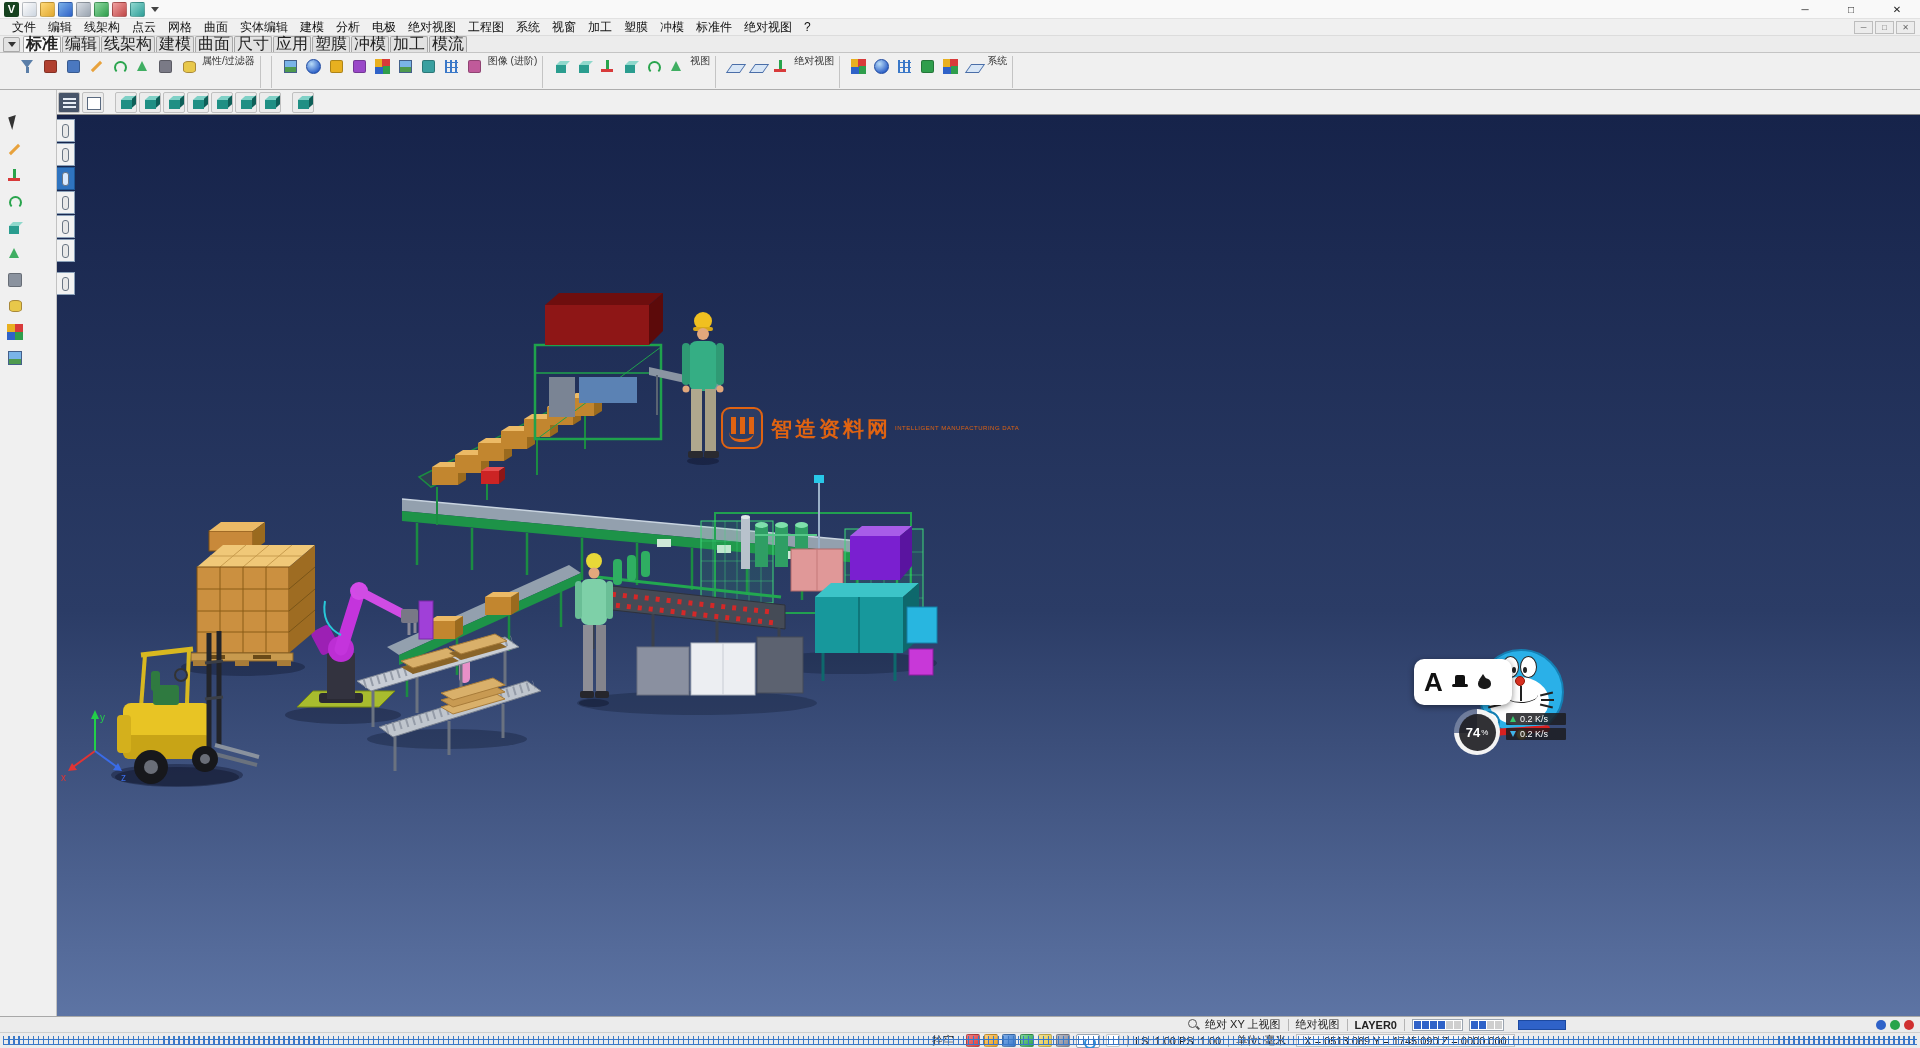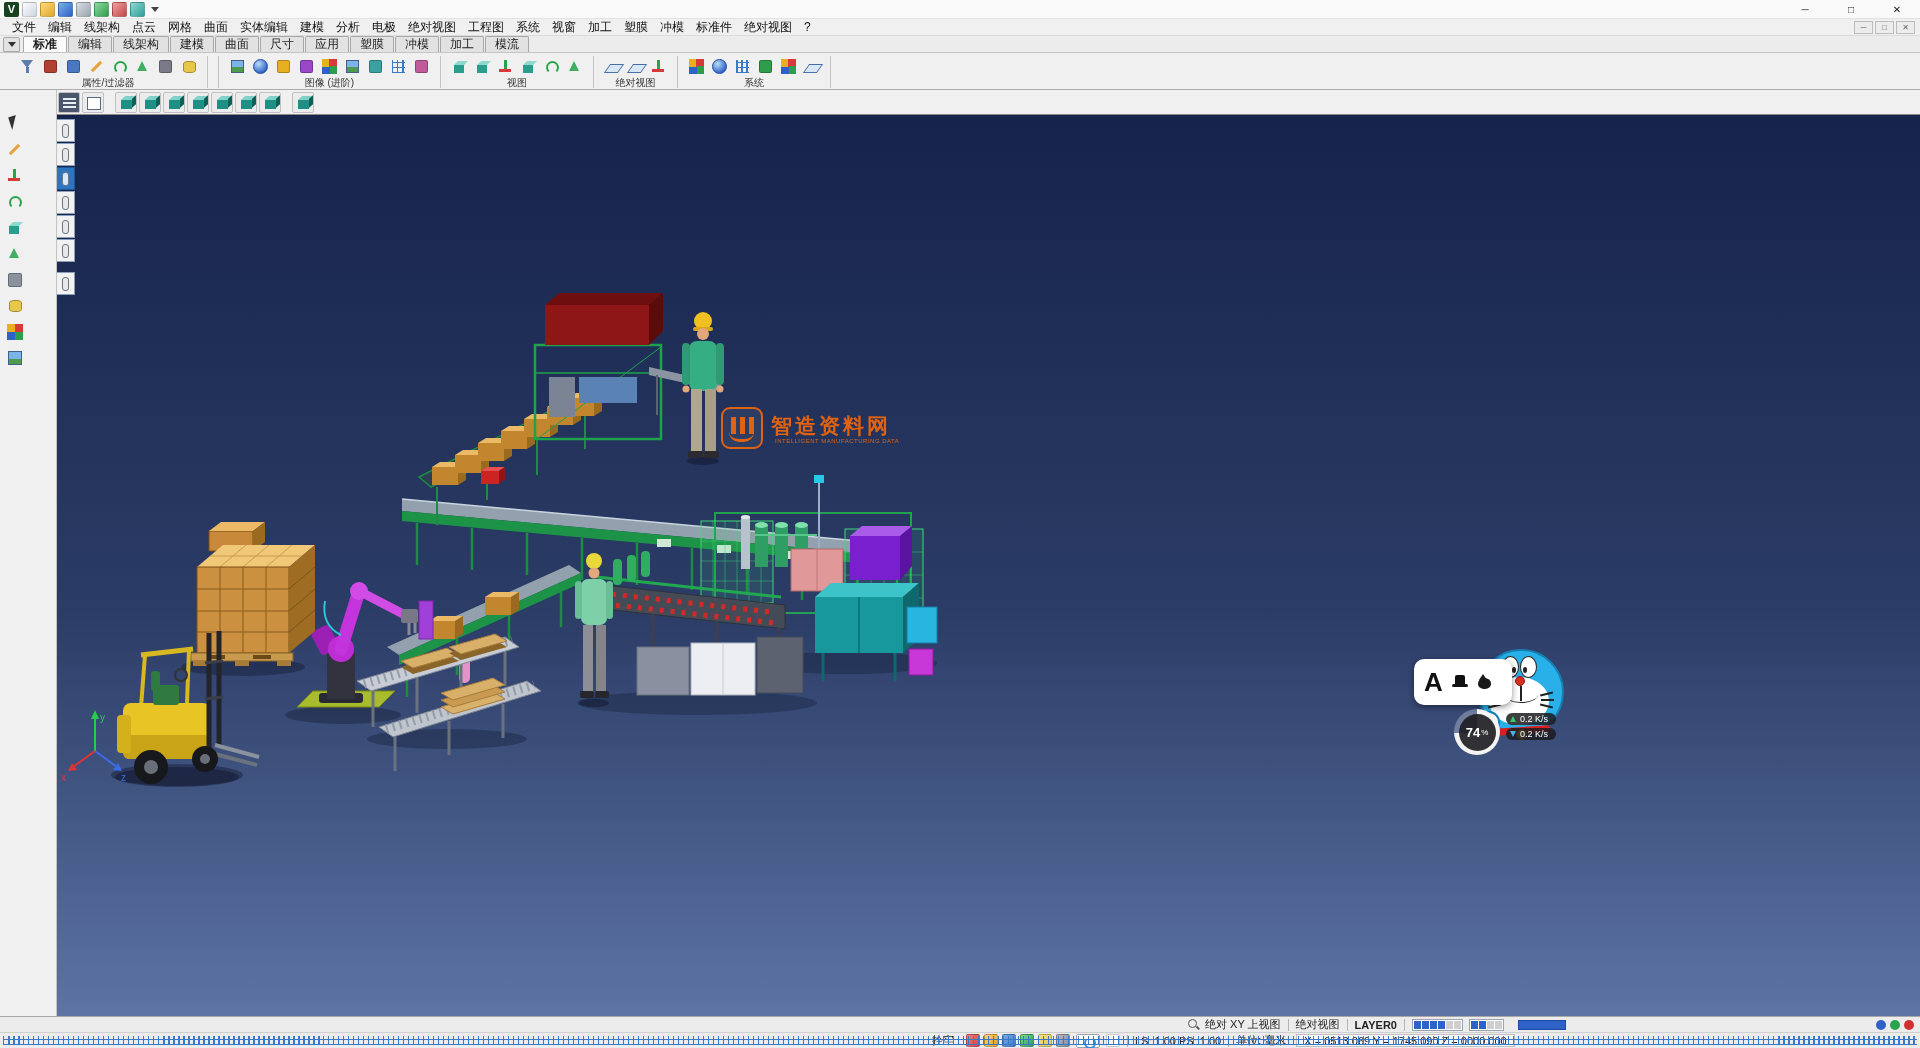--- a/index.html
+++ b/index.html
@@ -20,26 +20,26 @@
 
 .menubar{height:17px;background:#f0f0f0;border-bottom:1px solid #dcdcdc;display:flex;align-items:center;font-size:12px;padding-left:6px}
 .menu-item{padding:0 6px;color:#111;white-space:nowrap}
 .mdi-controls{margin-left:auto;display:flex;gap:2px;padding-right:5px}
 .mdi-btn{width:19px;height:13px;border:1px solid #bdbdbd;background:#ececec;font-size:8px;line-height:11px;text-align:center;color:#666}
 
 
 .tabbar{height:17px;background:#ececec;border-bottom:1px solid #c4c4c4;display:flex;align-items:flex-end;padding-left:3px}
 .tab-drop{width:17px;height:15px;border:1px solid #a8a8a8;background:#e2e2e2;display:flex;align-items:center;justify-content:center;margin-right:3px;border-radius:2px 2px 0 0}
 .tab-drop-caret{width:0;height:0;border-left:4px solid transparent;border-right:4px solid transparent;border-top:5px solid #333}
-.tab{height:16px;padding:0 9px;font-size:12px;line-height:14px;background:#e2e2e2;border:1px solid #a8a8a8;border-bottom:none;margin-right:1px;border-radius:2px 2px 0 0;color:#222;white-space:nowrap}
+.tab{height:16px;padding:0 2px;font-size:16px;line-height:14px;background:#e2e2e2;border:1px solid #a8a8a8;border-bottom:none;margin-right:1px;border-radius:2px 2px 0 0;color:#222;white-space:nowrap}
 .tab.active{background:#fbfbfb;font-weight:bold}
 
 
 .toolbar{height:37px;background:#f0f0f0;border-bottom:1px solid #adadad;display:flex;align-items:stretch;padding:2px 2px 0 14px}
-.tb-group{display:flex;flex-direction:column}
+.tb-group{display:flex;flex-direction:row}
 .tb-icons{display:flex;align-items:center;gap:4px;height:22px;padding:0 4px}
 .tb-label{font-size:10px;color:#333;text-align:center;line-height:12px;white-space:nowrap}
 .tb-sep{width:1px;background:#c4c4c4;margin:1px 5px}
 .tbicon{width:19px;height:19px;position:relative;border-radius:2px;flex:0 0 auto}
 .tbicon.sel{background:#fcd9a2;outline:1px solid #e8a23c}
 .g-cap::before{content:"";position:absolute;left:6px;top:2px;width:6px;height:14px;background:#fdfdfd;border:1px solid #6a7684;border-radius:3px}
 .g-cap.blue::before{background:#cfe4fa}
 .g-ring::before{content:"";position:absolute;left:4px;top:4px;width:9px;height:9px;border:2.5px solid #2f6ec8;border-bottom-color:transparent;border-radius:50%}
 .g-ring.green::before{border-color:#28a44c;border-bottom-color:transparent}
 .g-sq::before{content:"";position:absolute;inset:3px;background:var(--c,#7a93b8);border-radius:2px;border:1px solid rgba(0,0,0,.25)}
@@ -84,21 +84,21 @@
 .fc-btn.active{background:#2f74c0;border-color:#1d5694}
 .fc-glyph{width:7px;height:14px;background:#e8e8e8;border:1px solid #6a7684;border-radius:3px}
 .fc-btn.active .fc-glyph{background:#d8eaff}
 .fc-gap{height:8px}
 
 
 .watermark{position:absolute;left:664px;top:292px;display:flex;align-items:center;gap:8px;z-index:8;opacity:.96}
 .wm-logo{width:42px;height:42px;border:2.5px solid #e8650e;border-radius:9px;position:relative;background:rgba(255,255,255,.05)}
 .wm-logo::before{content:"";position:absolute;left:8px;top:8px;width:23px;height:17px;background:repeating-linear-gradient(90deg,#e8650e 0 5px,transparent 5px 9px)}
 .wm-logo::after{content:"";position:absolute;left:6px;bottom:5px;width:25px;height:7px;border-bottom:3px solid #e8650e;border-radius:0 0 12px 12px}
-.wm-text{display:flex;flex-direction:column}
+.wm-text{display:flex;flex-direction:row}
 .wm-title{font-size:21px;font-weight:bold;color:#e8650e;letter-spacing:3px;line-height:25px;white-space:nowrap}
 .wm-sub{display:flex;align-items:center;gap:4px;color:#e8650e;font-size:6px;letter-spacing:.5px;white-space:nowrap}
 .wm-sub::before,.wm-sub::after{content:"";height:1px;background:#e8650e;flex:1}
 
 
 .capture{position:absolute;left:1357px;top:534px;width:175px;height:115px;z-index:9}
 .dora{position:absolute;left:64px;top:0;width:86px;height:86px;z-index:1}
 .dora-outer{position:absolute;inset:0;background:#2ab0e8;border-radius:50%;border:2px solid #1580b4}
 .dora-face{position:absolute;left:11px;top:28px;width:60px;height:48px;background:#fff;border-radius:50%}
 .dora-eye{position:absolute;top:7px;width:17px;height:22px;background:#fff;border:1.5px solid #222;border-radius:50%}
@@ -117,21 +117,21 @@
 .cap-hat{width:16px;height:14px;position:relative}
 .cap-hat::before{content:"";position:absolute;left:3px;top:0;width:10px;height:9px;background:#111;border-radius:2px 2px 0 0}
 .cap-hat::after{content:"";position:absolute;left:0;top:9px;width:16px;height:3px;background:#111;border-radius:2px}
 .cap-cat{width:15px;height:14px;position:relative}
 .cap-cat::before{content:"";position:absolute;left:1px;top:3px;width:13px;height:11px;background:#1a1a1a;border-radius:50% 50% 45% 45%}
 .cap-cat::after{content:"";position:absolute;left:2px;top:-1px;width:0;height:0;border-left:4px solid transparent;border-right:4px solid transparent;border-bottom:6px solid #1a1a1a}
 .cap-pct{position:absolute;left:40px;top:60px;width:46px;height:46px;border-radius:50%;display:flex;align-items:center;justify-content:center;z-index:3}
 .cap-pct-in{width:37px;height:37px;border-radius:50%;background:rgba(28,28,32,.9);color:#fff;display:flex;align-items:center;justify-content:center;font-size:13px;font-weight:bold;gap:1px}
 .cap-pct-unit{font-size:8px;font-weight:normal}
 .cap-speeds{position:absolute;left:92px;top:64px;display:flex;flex-direction:column;gap:3px;z-index:3}
-.speed-row{display:flex;align-items:center;gap:4px;background:rgba(28,28,32,.85);border-radius:6px;padding:1px 8px 1px 4px;color:#fff;font-size:9px;white-space:nowrap}
+.speed-row{display:flex;align-items:center;gap:4px;background:rgba(28,28,32,.85);border-radius:1px;padding:1px 18px 1px 4px;color:#fff;font-size:9px;white-space:nowrap}
 .arrow-up{width:0;height:0;border-left:3.5px solid transparent;border-right:3.5px solid transparent;border-bottom:6px solid #39c86e}
 .arrow-down{width:0;height:0;border-left:3.5px solid transparent;border-right:3.5px solid transparent;border-top:6px solid #3fb4e8}
 
 
 .statusrow1{position:absolute;left:0;right:0;bottom:16px;height:16px;background:#ececec;border-top:1px solid #a8a8a8;display:flex;align-items:center;font-size:11px;color:#222}
 .statusrow2{position:absolute;left:0;right:0;bottom:0;height:16px;background:#ececec;border-top:1px solid #cfcfcf;display:flex;align-items:center;font-size:11px;color:#222}
 .sb-sep{width:1px;height:12px;background:#b4b4b4;margin:0 7px;flex:0 0 auto}
 .search-ic{width:12px;height:12px;position:relative;margin-right:5px;flex:0 0 auto}
 .search-ic::before{content:"";position:absolute;left:0;top:0;width:7px;height:7px;border:1.5px solid #555;border-radius:50%}
 .search-ic::after{content:"";position:absolute;left:8px;top:8px;width:4px;height:1.5px;background:#555;transform:rotate(45deg)}

